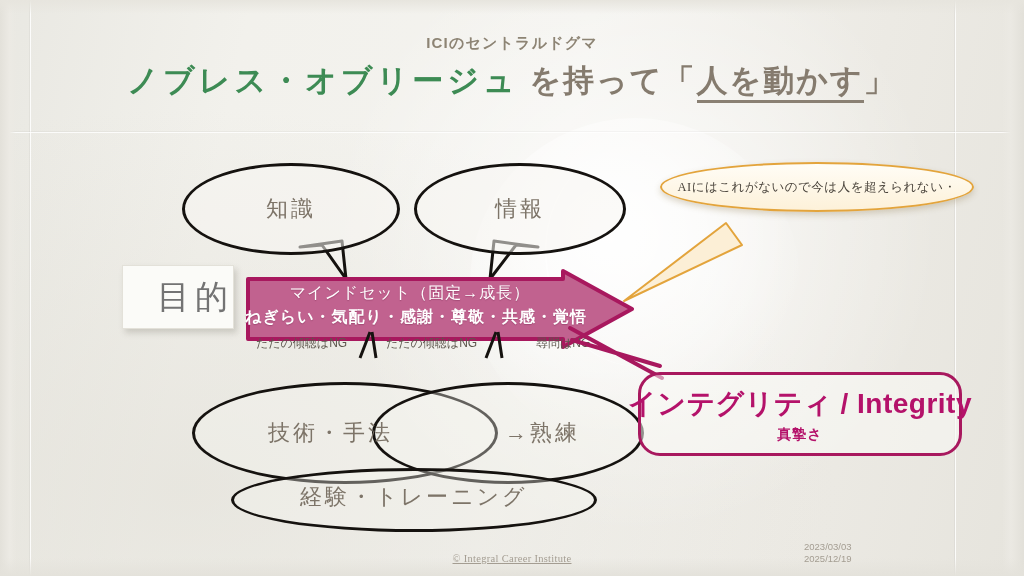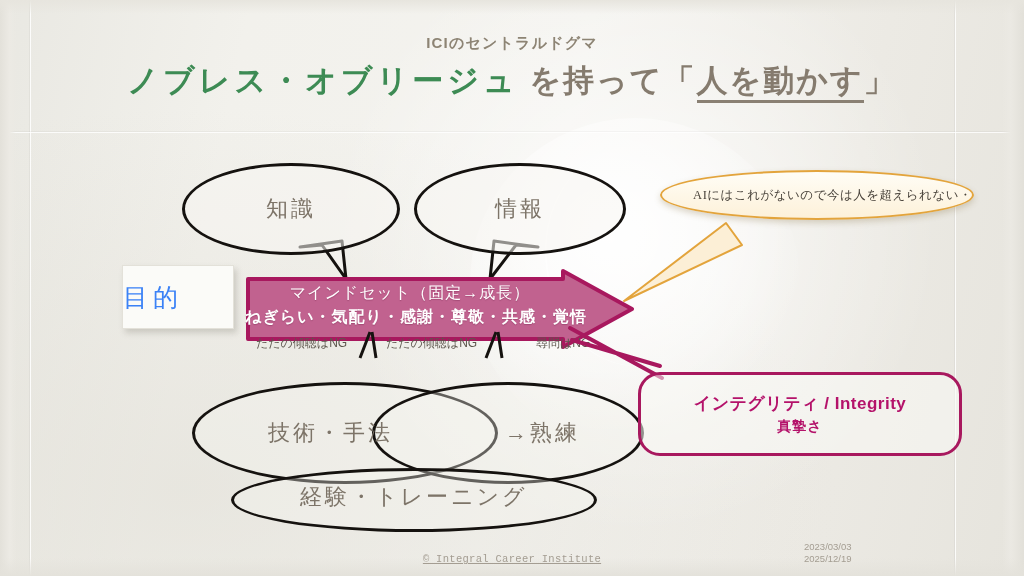--- a/index.html
+++ b/index.html
@@ -72,67 +72,67 @@
   }
   #lbl-gijutsu{left:268px;top:418px;}
   #lbl-jukuren{left:505px;top:418px;}
   #lbl-keiken{left:300px;top:482px;}
 
   
   #purpose{
     position:absolute;left:122px;top:265px;width:110px;height:62px;
     background:#fbfbf8;border:1px solid #e3e1d9;
     box-shadow:3px 4px 6px rgba(90,85,75,0.22);
-    display:flex;align-items:center;justify-content:flex-start;
-    color:#3b82f6;font-size:25px;letter-spacing:5px;
+    display:flex;align-items:center;justify-content:flex-end;
+    color:#737373;font-size:33px;letter-spacing:5px;
   }
 
   
   #arrow{position:absolute;left:245px;top:268px;width:390px;height:82px;}
   .arrow-text{position:absolute;left:245px;width:330px;text-align:center;color:#fff;white-space:nowrap;}
   #arr-l1{top:283px;font-size:16px;letter-spacing:1px;text-shadow:0 1px 1px rgba(120,40,80,0.4);}
   #arr-l2{top:307px;font-size:16px;font-weight:bold;letter-spacing:1px;text-shadow:0 1px 1px rgba(120,40,80,0.4);}
 
   .ng{position:absolute;color:#5d564d;font-size:12px;white-space:nowrap;}
   #ng1{left:256px;top:335px;}
   #ng2{left:386px;top:335px;}
   #ng3{left:536px;top:335px;}
 
   
   #callout{
-    position:absolute;left:660px;top:170px;width:310px;height:46px;
+    position:absolute;left:660px;top:162px;width:310px;height:46px;
     border:2px solid #e3a43c;border-radius:50%;
     background:linear-gradient(180deg,#fffdf6 0%,#fdf1d9 100%);
     box-shadow:0 3px 6px rgba(120,95,45,0.25);
-    display:flex;align-items:center;justify-content:flex-end;
+    display:flex;align-items:center;justify-content:center;
     color:#4a443c;font-size:12.5px;letter-spacing:0.5px;
     font-family:"Liberation Serif","DejaVu Serif",serif;
   }
 
   
   #hero-right{
     position:absolute;left:648px;top:272px;
     color:#7d7468;font-size:41px;letter-spacing:4px;white-space:nowrap;
   }
 
   
   #integrity{
     position:absolute;left:638px;top:372px;width:318px;height:78px;
     border:3px solid #a8185e;border-radius:22px;
     background:rgba(250,249,246,0.55);
     display:flex;flex-direction:column;align-items:center;justify-content:center;
   }
-  #integrity .l1{color:#b4126a;font-size:17px;font-weight:bold;letter-spacing:0.5px;white-space:nowrap;}
+  #integrity .l1{color:#b4126a;font-size:28px;font-weight:bold;letter-spacing:0.5px;white-space:nowrap;}
   #integrity .l2{color:#b4126a;font-size:14px;font-weight:bold;margin-top:3px;letter-spacing:1px;}
 
   
   #copyright{
     position:absolute;left:0;right:0;top:553px;text-align:center;
     color:#a49d92;font-size:10.5px;letter-spacing:0.3px;
-    font-family:Liberation Mono, monospace;
+    font-family:Liberation Serif, serif;
     text-decoration:underline;
   }
   #dates{
     position:absolute;left:804px;top:541px;color:#a49d92;font-size:9.5px;line-height:11.5px;
     font-family:"Liberation Sans",sans-serif;
   }
 </style>
 </head>
 <body>
 

